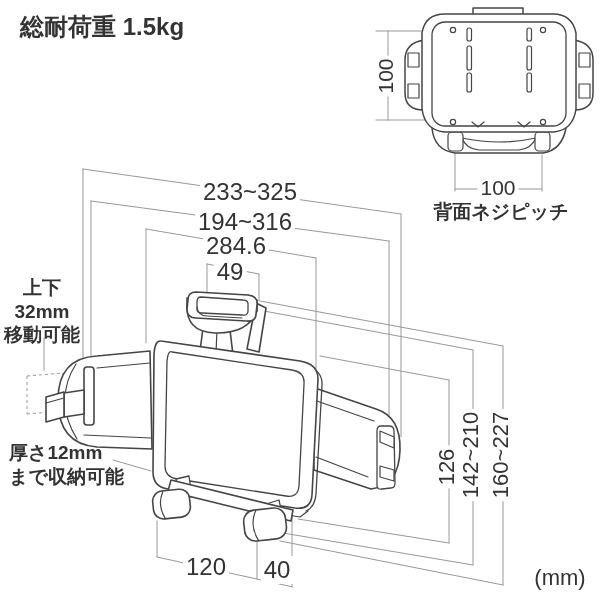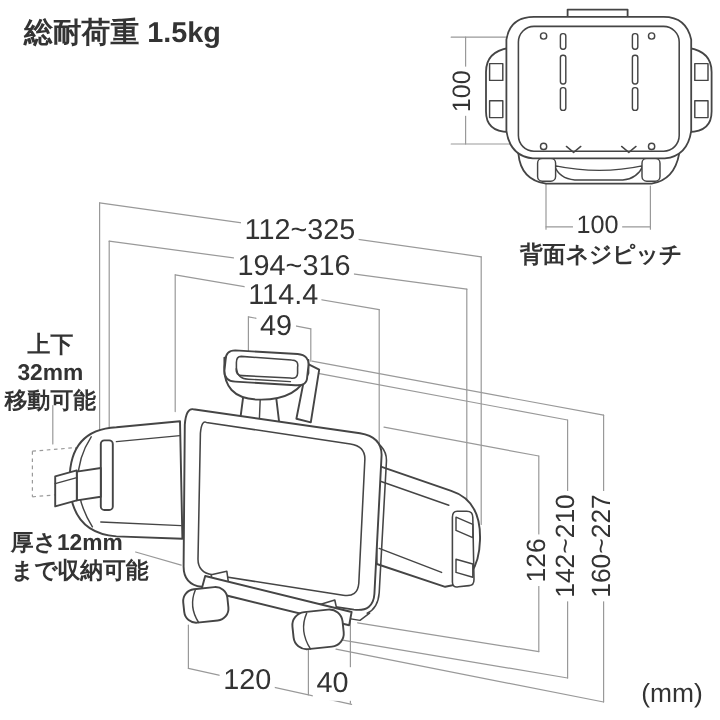--- a/index.html
+++ b/index.html
@@ -162,23 +162,23 @@
       <rect x="527" y="73" width="4.5" height="19" rx="2"></rect>
     </g>
 
     <path d="M 472,122 L 478,127 L 484,122" fill="none" stroke-width="1.2"></path>
     <path d="M 518,122 L 524,127 L 530,122" fill="none" stroke-width="1.2"></path>
   </g>
 </svg>
 
   <div class="lbl title cjk" style="left:20px;top:11px;">総耐荷重 1.5kg</div>
 
-  <div class="lbl dim ctr onln" style="left:250px;top:192px;">112~325</div>
+  <div class="lbl dim ctr onln" style="left:250px;top:192px;">233~325</div>
   <div class="lbl dim ctr onln" style="left:245px;top:222px;">194~316</div>
-  <div class="lbl dim ctr onln" style="left:236px;top:246px;">114.4</div>
+  <div class="lbl dim ctr onln" style="left:236px;top:246px;">284.6</div>
   <div class="lbl dim ctr onln" style="left:230px;top:272px;">49</div>
 
   <div class="lbl note cjk" style="left:4px;top:276px;width:76px;text-align:center;">
     <span style="display:block">上下</span>
     <span style="display:block">32mm</span>
     <span style="display:block">移動可能</span>
   </div>
   <div class="lbl note cjk" style="left:9px;top:441px;">
     <span style="display:block">厚さ12mm</span>
     <span style="display:block">まで収納可能</span>

